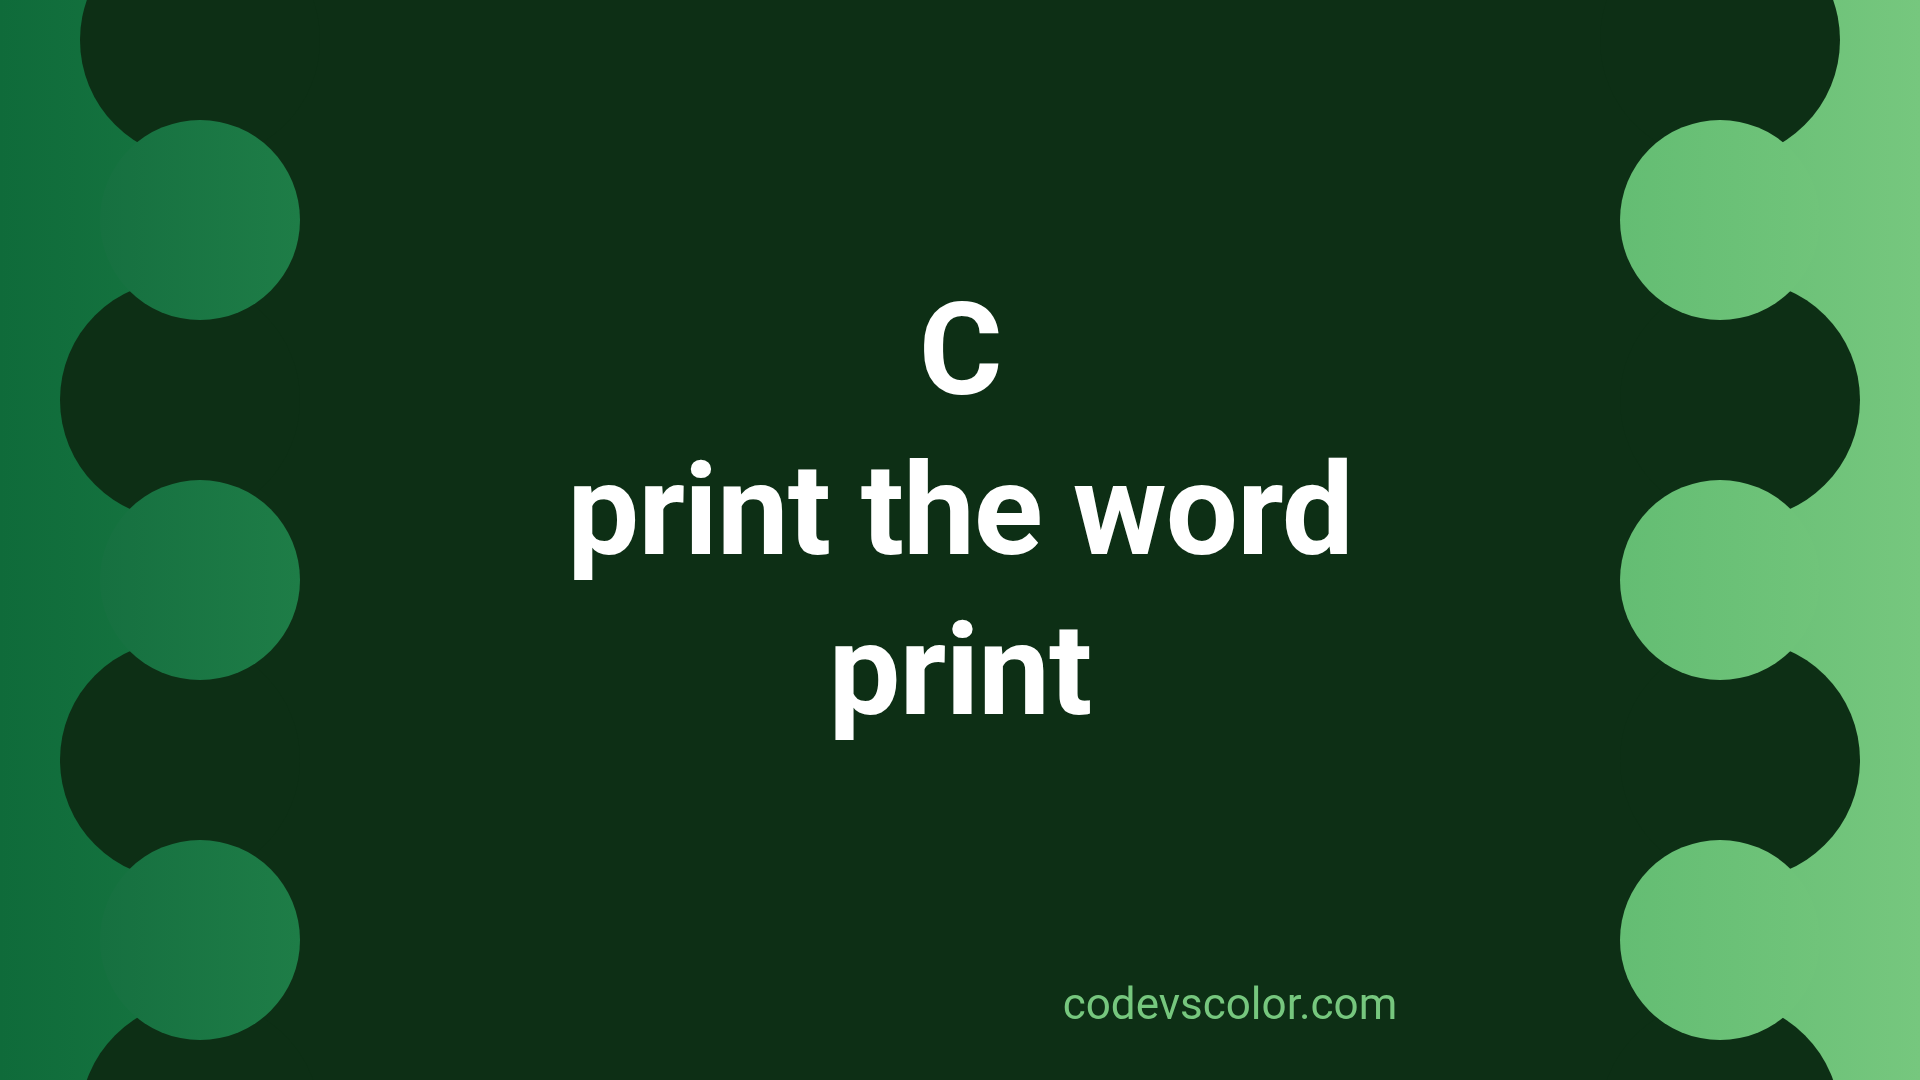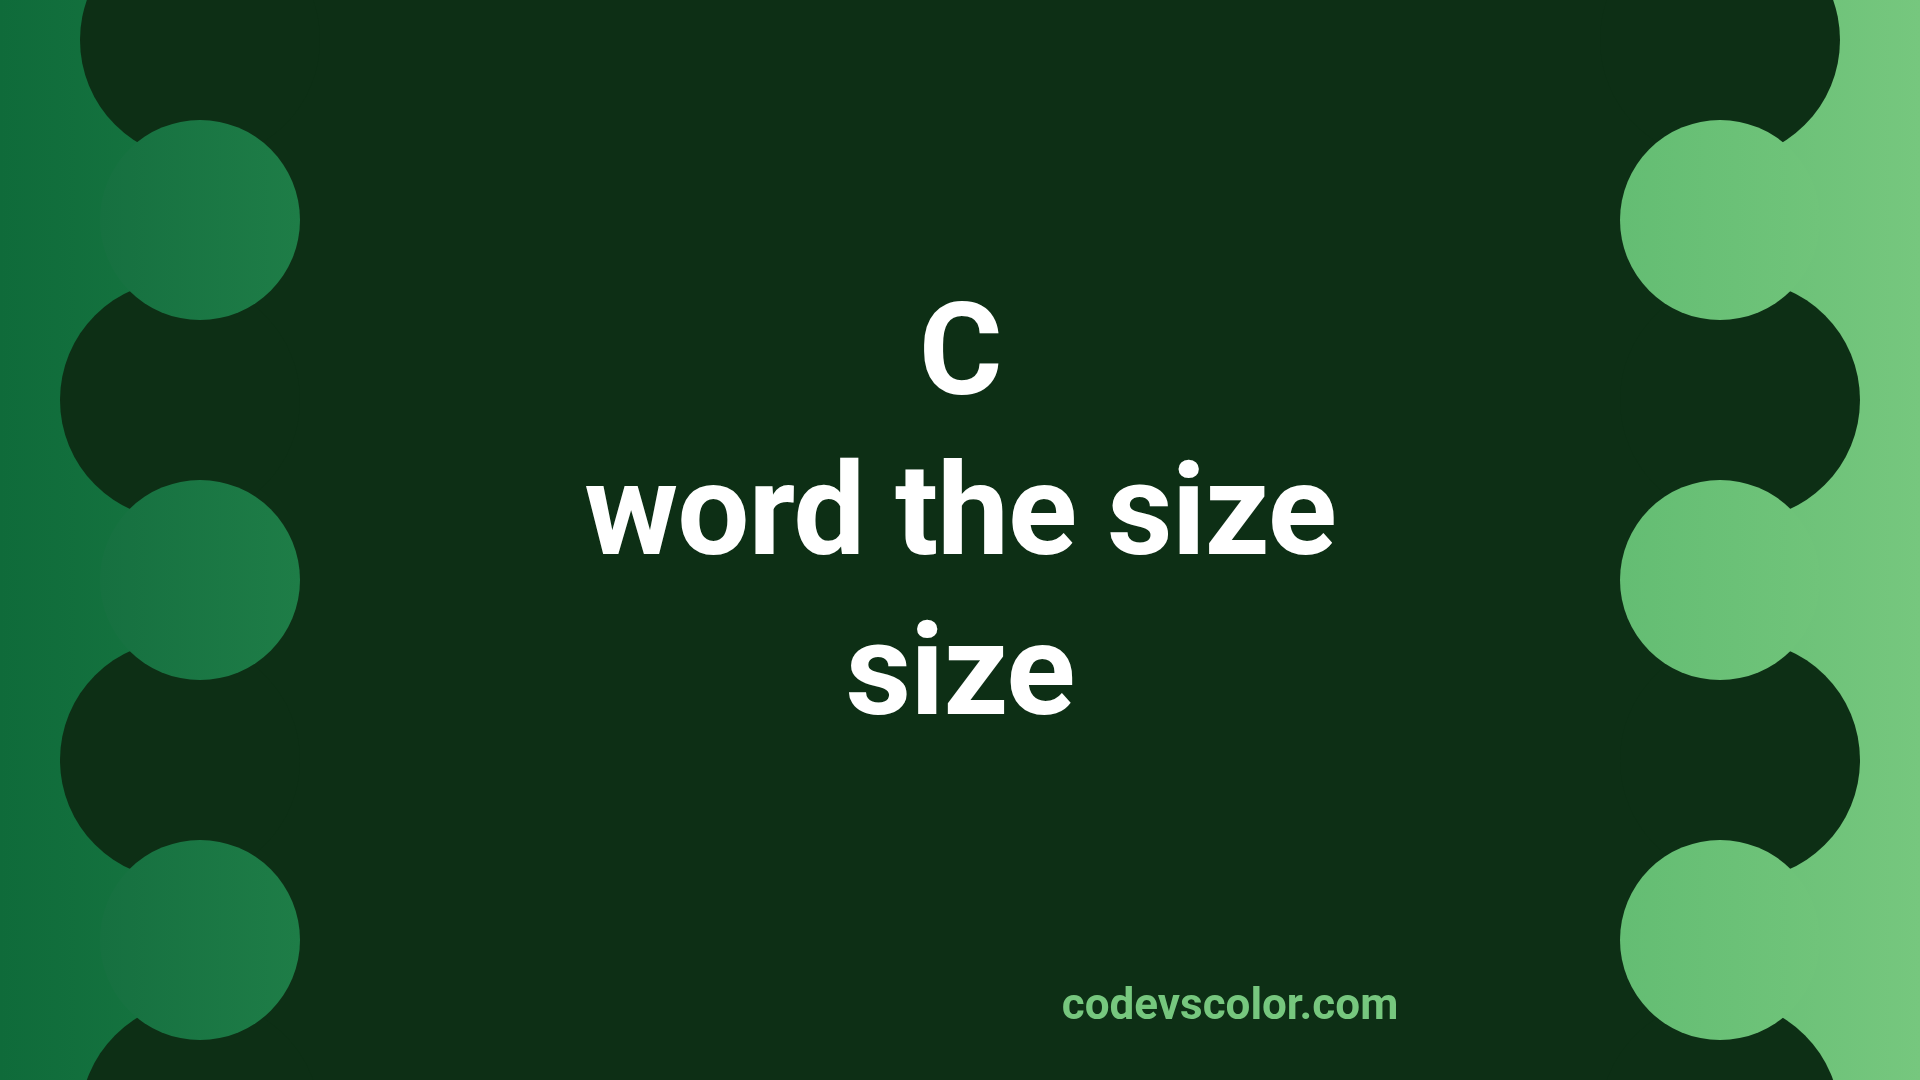--- a/index.html
+++ b/index.html
@@ -61,21 +61,21 @@
     margin-top: -60px;
   }
   .watermark {
     position: absolute;
     bottom: 50px;
     right: 0;
     left: 0;
     text-align: center;
     color: #76c77e;
     font-size: 44px;
-    font-weight: 700;
+    font-weight: 400;
     padding-left: 540px;
   }
 </style>
 </head>
 <body>
 
 <div class="blob"></div>
 
 <div class="l-bump" style="top:-80px; left:80px; width:240px; height:240px;"></div>
 <div class="l-notch" style="top:120px; left:100px; width:200px; height:200px; background:linear-gradient(90deg,#167040,#1e7d47);"></div>
@@ -89,17 +89,17 @@
 <div class="r-notch" style="top:120px; left:1620px; width:200px; height:200px; background:linear-gradient(90deg,#64bd73,#70c47a);"></div>
 <div class="r-bump" style="top:280px; left:1620px; width:240px; height:240px;"></div>
 <div class="r-notch" style="top:480px; left:1620px; width:200px; height:200px; background:linear-gradient(90deg,#64bd73,#70c47a);"></div>
 <div class="r-bump" style="top:640px; left:1620px; width:240px; height:240px;"></div>
 <div class="r-notch" style="top:840px; left:1620px; width:200px; height:200px; background:linear-gradient(90deg,#64bd73,#70c47a);"></div>
 <div class="r-bump" style="top:1000px; left:1600px; width:240px; height:240px;"></div>
 
 <div class="content">
   <div class="title">
     <div>C</div>
-    <div>word the size</div>
-    <div>size</div>
+    <div>print the word</div>
+    <div>print</div>
   </div>
   <div class="watermark">codevscolor.com</div>
 </div>
 
 </body></html>

